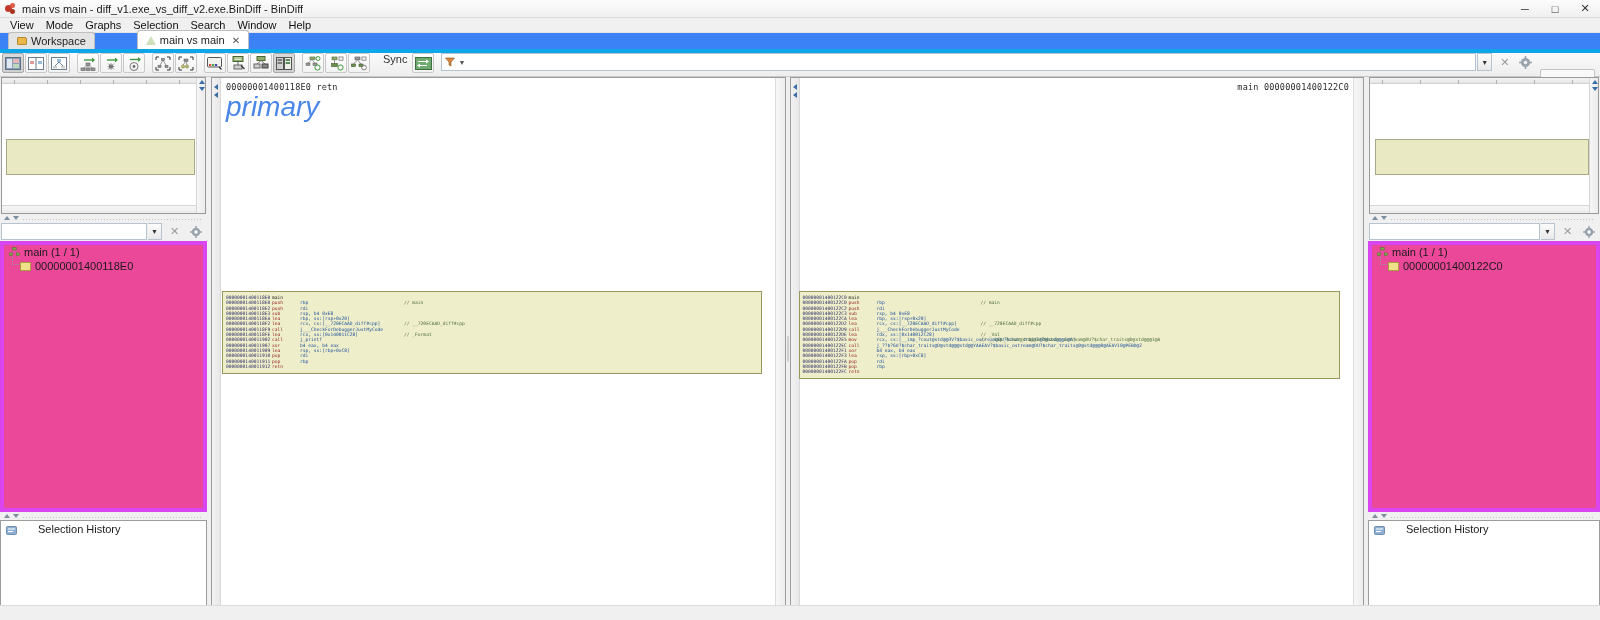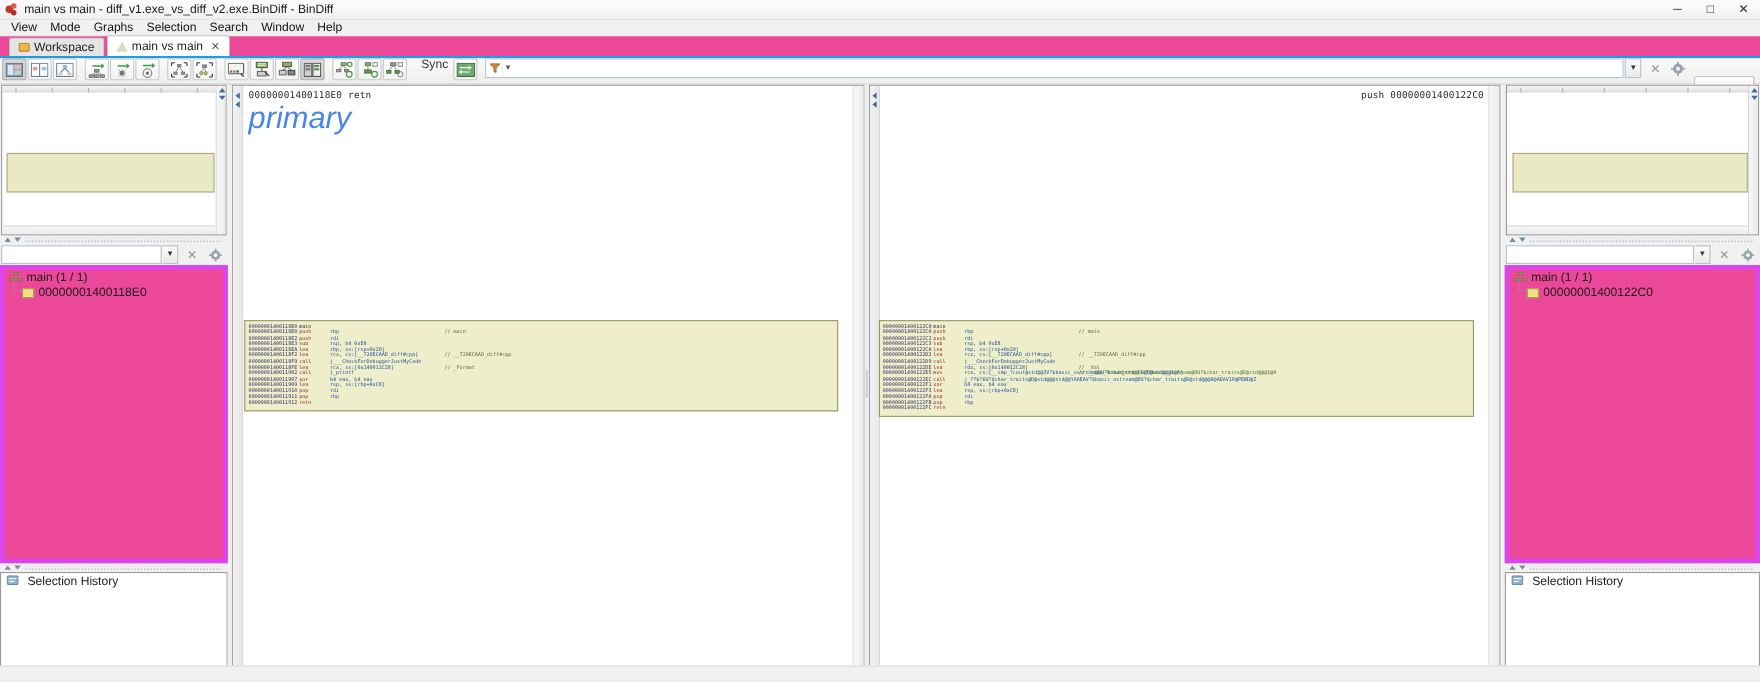--- a/index.html
+++ b/index.html
@@ -39,23 +39,24 @@
   .menubar {
     height: 15px; background: #f0f0f0; display: flex; align-items: center;
     padding-left: 4px; border-bottom: 1px solid #e4e4e4;
   }
   .menu-item {
     padding: 0 6px; font-size: 11px; line-height: 15px; color: #111; cursor: default;
   }
 
   
   .tabbar {
-    height: 20px; background: #ec4899;
+    height: 20px; background: #3b82f6;
     display: flex; align-items: flex-end; padding-left: 8px;
-    border-bottom: 2px solid #0ea5e9;
+    border-bottom: 4px solid #0ea5e9;
+    gap: 40px;
   }
   .tab {
     height: 17px; display: flex; align-items: center; gap: 4px;
     padding: 0 8px; font-size: 11px;
     border: 1px solid #bfbfbf; border-bottom: none;
     border-radius: 3px 3px 0 0; background: #e4e4e4; margin-right: 2px;
     color: #222;
   }
   .tab.active { background: #fff; height: 19px; border-color: #bfbfbf; }
   .tab .x { font-size: 10px; color: #555; margin-left: 3px; }
@@ -183,21 +184,21 @@
   .ico-node-file {
     width: 11px; height: 9px; background: #f0e08a; border: 1px solid #a99b3f; flex:0 0 auto;
   }
   .tree-elbow {
     position:absolute; left: 8px; width: 7px; height: 9px;
     border-left: 1px dotted #999; border-bottom: 1px dotted #999;
   }
 
   .hist-pane { height: 100px; background: #fff; border: 1px solid #9c9c9c; }
   .hist-head {
-    display: flex; align-items: flex-start; gap: 8px; padding: 2px 0 2px 5px; font-size: 11px;
+    display: flex; align-items: flex-end; gap: 21px; padding: 2px 0 2px 5px; font-size: 11px;
   }
 
   
   .graph-col { flex: 1 1 auto; display: flex; flex-direction: column; min-width: 0; }
   .graph-view {
     flex: 1 1 auto; background: #fff; border: 1px solid #9c9c9c; position: relative; overflow: hidden;
   }
   .gv-gutter {
     position: absolute; left: 0; top: 0; bottom: 0; width: 9px;
     background: linear-gradient(to right,#f2f2f2,#e8e8e8); border-right: 1px solid #d8d8d8;
@@ -575,21 +576,21 @@
     </div>
 
     <div class="center-split"></div>
 
     <div class="graph-col">
       <div class="graph-view">
         <div class="gv-gutter">
           <span class="a" style="top:6px"></span>
             <span class="a" style="top:14px"></span>
         </div>
-        <div class="gv-addr" style="right:14px">push 00000001400122C0</div>
+        <div class="gv-addr" style="right:14px">main 00000001400122C0</div>
 
         <div class="dis-block" id="secondary-block" style="left:8px; top:213px; width:541px;"><div class="dis-line"><span class="c-addr">00000001400122C0</span><span class="c-fn">main</span></div><div class="dis-line"><span class="c-addr">00000001400122C0</span><span class="c-mnem">push</span><span class="c-ops">rbp</span><span class="c-cmt">// main</span></div><div class="dis-line"><span class="c-addr">00000001400122C2</span><span class="c-mnem">push</span><span class="c-ops">rdi</span></div><div class="dis-line"><span class="c-addr">00000001400122C3</span><span class="c-mnem">sub</span><span class="c-ops">rsp, b4 0xE8</span></div><div class="dis-line"><span class="c-addr">00000001400122CA</span><span class="c-mnem">lea</span><span class="c-ops">rbp, ss:[rsp+0x20]</span></div><div class="dis-line"><span class="c-addr">00000001400122D2</span><span class="c-mnem">lea</span><span class="c-ops">rcx, cs:[__720ECAAD_diff#cpp]</span><span class="c-cmt">// __720ECAAD_diff#cpp</span></div><div class="dis-line"><span class="c-addr">00000001400122D9</span><span class="c-mnem">call</span><span class="c-ops">j___CheckForDebuggerJustMyCode</span></div><div class="dis-line"><span class="c-addr">00000001400122DE</span><span class="c-mnem">lea</span><span class="c-ops">rdx, ss:[0x140012C28]</span><span class="c-cmt">// _Val</span></div><div class="dis-line"><span class="c-addr">00000001400122E5</span><span class="c-mnem">mov</span><span class="c-ops">rcx, cs:[__imp_?cout@std@@3V?$basic_ostream@DU?$char_traits@D@std@@@1@A]</span><span class="c-cmt">// __imp_?cout@std@@3V?$basic_ostream@DU?$char_traits@D@std@@@1@A</span></div><div class="dis-line"><span class="c-addr">00000001400122EC</span><span class="c-mnem">call</span><span class="c-ops">j_??$?6U?$char_traits@D@std@@@std@@YAAEAV?$basic_ostream@DU?$char_traits@D@std@@@0@AEAV10@PEBD@Z</span></div><div class="dis-line"><span class="c-addr">00000001400122F1</span><span class="c-mnem">xor</span><span class="c-ops">b4 eax, b4 eax</span></div><div class="dis-line"><span class="c-addr">00000001400122F3</span><span class="c-mnem">lea</span><span class="c-ops">rsp, ss:[rbp+0xC8]</span></div><div class="dis-line"><span class="c-addr">00000001400122FA</span><span class="c-mnem">pop</span><span class="c-ops">rdi</span></div><div class="dis-line"><span class="c-addr">00000001400122FB</span><span class="c-mnem">pop</span><span class="c-ops">rbp</span></div><div class="dis-line"><span class="c-addr">00000001400122FC</span><span class="c-mnem">retn</span><span class="c-ops"></span></div></div>
 
         <div class="gv-scroll-v"></div>
         <div class="gv-scroll-h"></div>
       </div>
     </div>
 
     <div class="splitter-v"></div>
 

